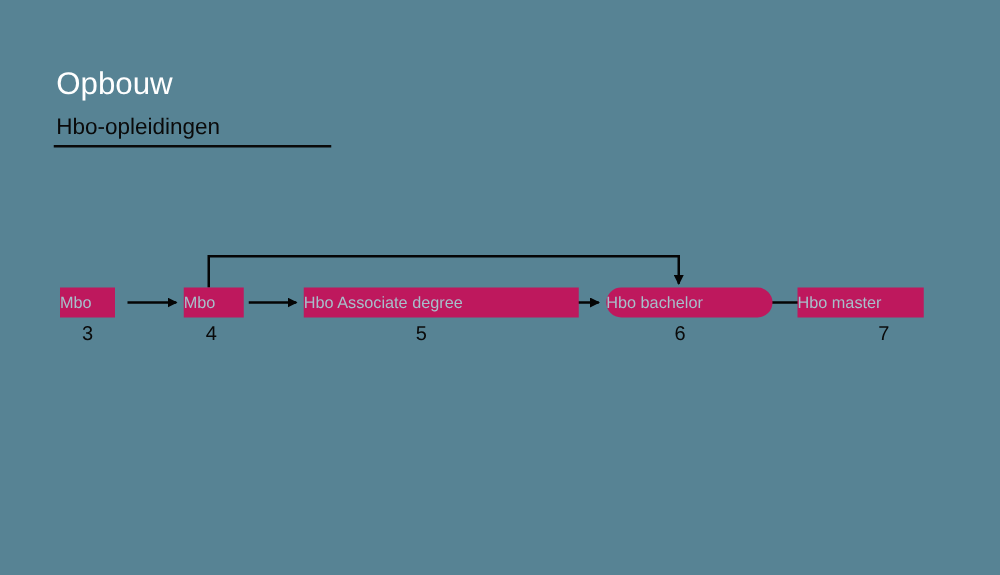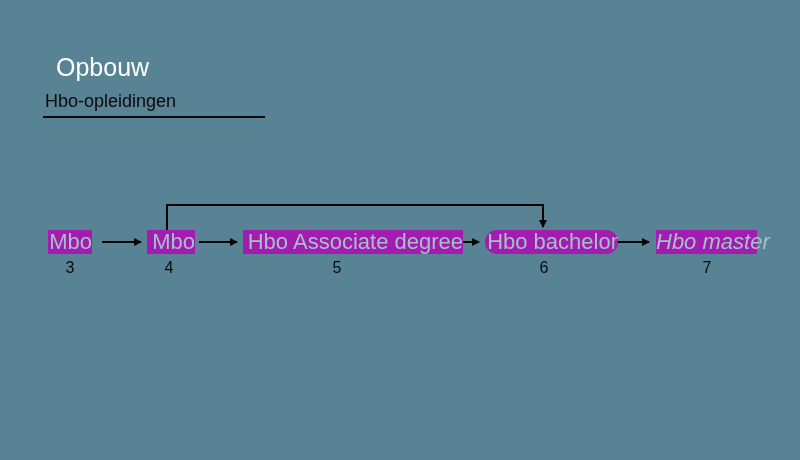--- a/index.html
+++ b/index.html
@@ -3,34 +3,34 @@
 <meta charset="utf-8">
 <style>
   html, body { margin:0; padding:0; }
   body {
     width:800px; height:460px; overflow:hidden; position:relative;
     background:#578394;
     font-family:"Liberation Sans", sans-serif;
   }
   .title {
     position:absolute; left:45px; top:52px;
-    color:#ffffff; font-size:25px; line-height:30px;margin-left:11px;
+    color:#ffffff; font-size:25px; line-height:30px;
   }
   .subtitle {
     position:absolute; left:45px; top:86px;
     color:#0a0a0a; font-size:18px; line-height:30px;
   }
   .underline {
     position:absolute; left:43px; top:116px; width:222px; height:2px;
     background:#0a0a0a;
   }
   .node {
     position:absolute; top:230px; height:24px;
-    background:#a21caf; color:#a7bfcb;
-    font-size:22px; line-height:24px; text-align:right;
+    background:#be185d; color:#a7bfcb;
+    font-size:13px; line-height:24px; text-align:left;
     white-space:nowrap;
   }
   .level {
     position:absolute; top:258px; width:40px; margin-left:-20px;
     text-align:center; color:#0a0a0a; font-size:16px; line-height:20px;
   }
   svg.arrows { position:absolute; left:0; top:0; }
 </style>
 </head>
 <body>
@@ -65,16 +65,16 @@
 <div class="node" style="left:243px;width:220px;">
   <span>Hbo Associate degree</span>
 </div>
 <div class="level" style="left:337px;">5</div>
 
 <div class="node" style="left:485px;width:133px;border-radius:12px;">
   <span>Hbo bachelor</span>
 </div>
 <div class="level" style="left:544px;">6</div>
 
-<div class="node" style="left:656px;width:101px;font-style:italic;">
+<div class="node" style="left:638px;width:101px;">
   <span>Hbo master</span>
 </div>
 <div class="level" style="left:707px;">7</div>
 
 </body></html>

